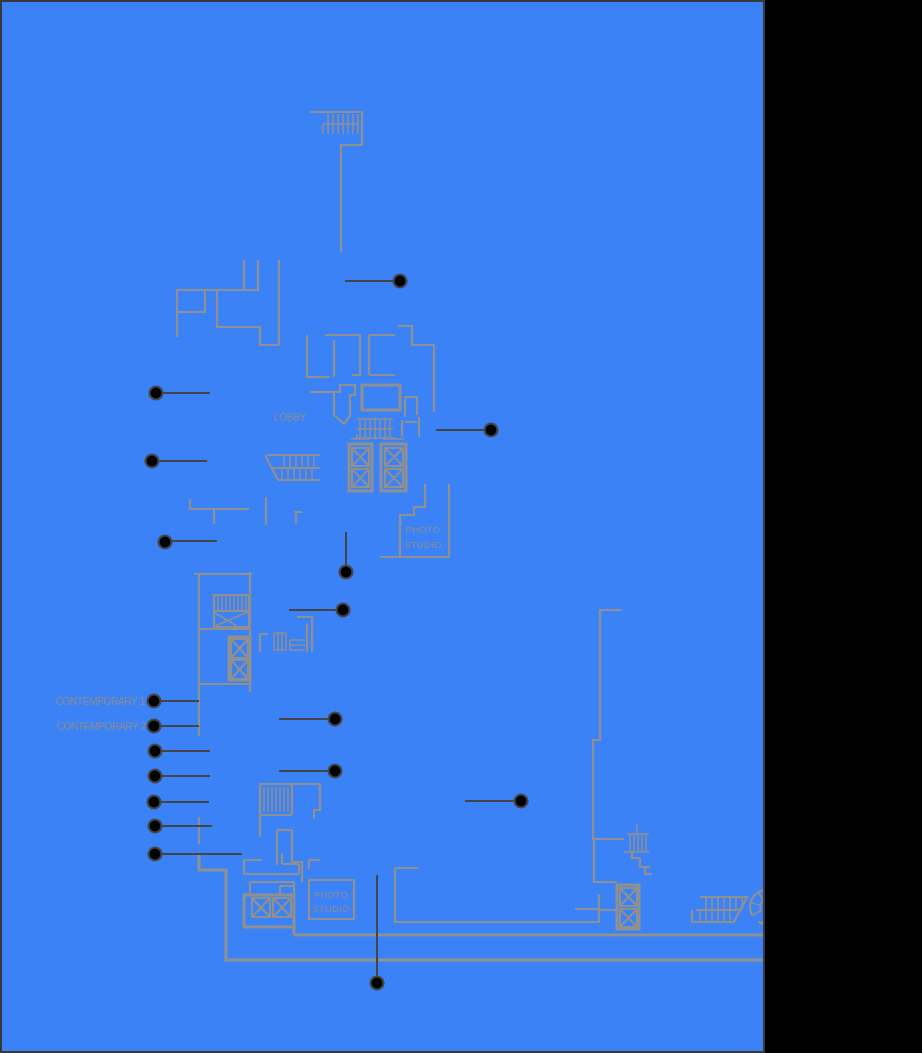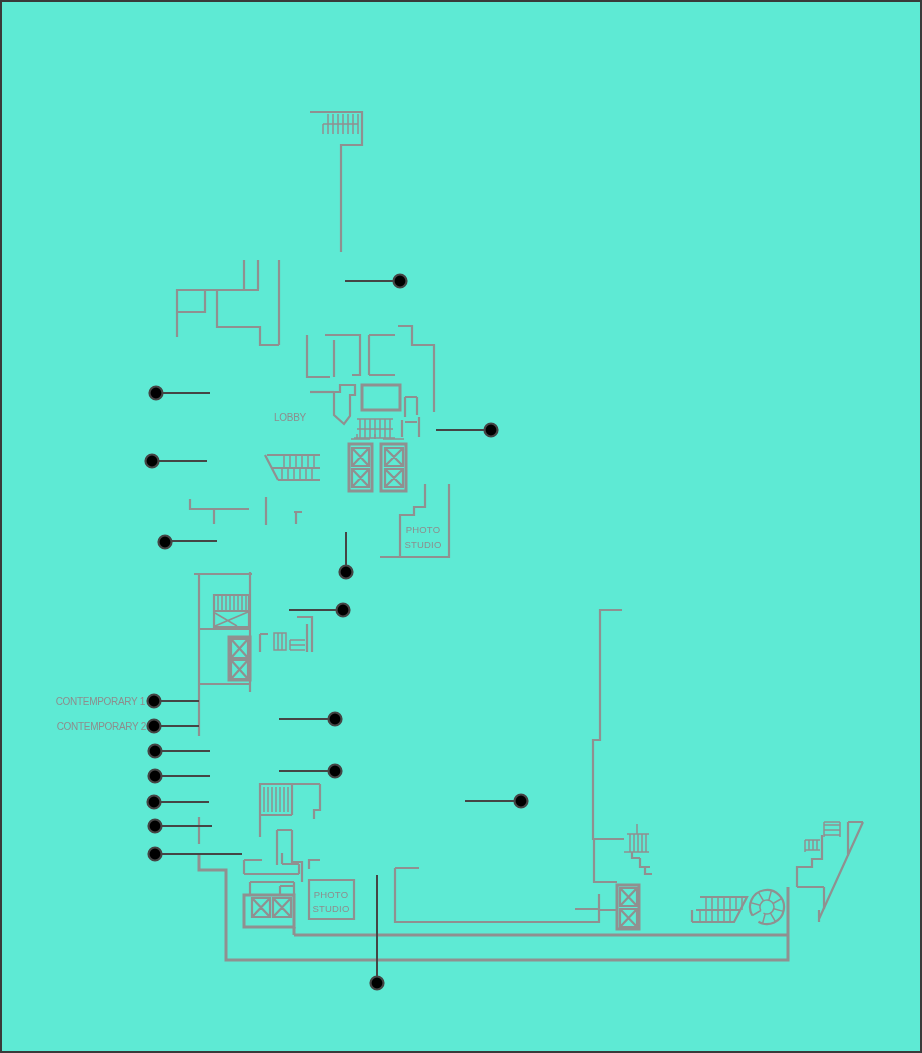--- a/index.html
+++ b/index.html
@@ -1,20 +1,20 @@
 <!DOCTYPE html>
 <html style="--frame: #3a3a3a; --wall: #909090; --leader: #454545; --ptext: #8d8d8d;"><head>
 <meta charset="utf-8">
 <style>
   html,body{margin:0;padding:0;background:#000;}
   .canvas{
     position:relative;
-    width:922px;height:1053px;
+    width:765px;height:1053px;
     box-sizing:border-box;
-    background:#5eead4;
+    background:#3b82f6;
     border:2px solid var(--frame,#3a3a3a);
     overflow:hidden;
     font-family:"Liberation Sans", sans-serif;
   }
   svg{position:absolute;left:0;top:0;}
   .wall{fill:none;stroke:var(--wall,#909090);stroke-width:2.2;stroke-linecap:butt;}
   .wall-thick{fill:none;stroke:var(--wall,#909090);stroke-width:3;}
   .hatch{fill:none;stroke:var(--wall,#909090);stroke-width:1.5;}
   .leader{fill:none;stroke:var(--leader,#454545);stroke-width:2;}
   .marker{fill:#000;stroke:var(--leader,#454545);stroke-width:2.2;}

